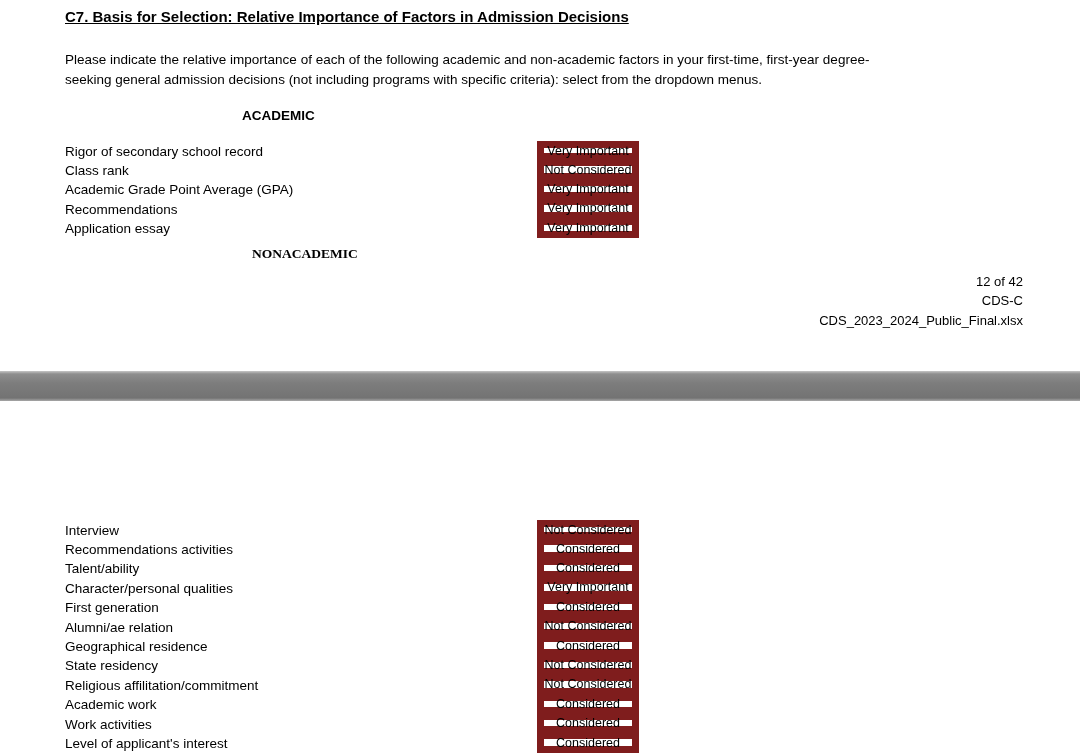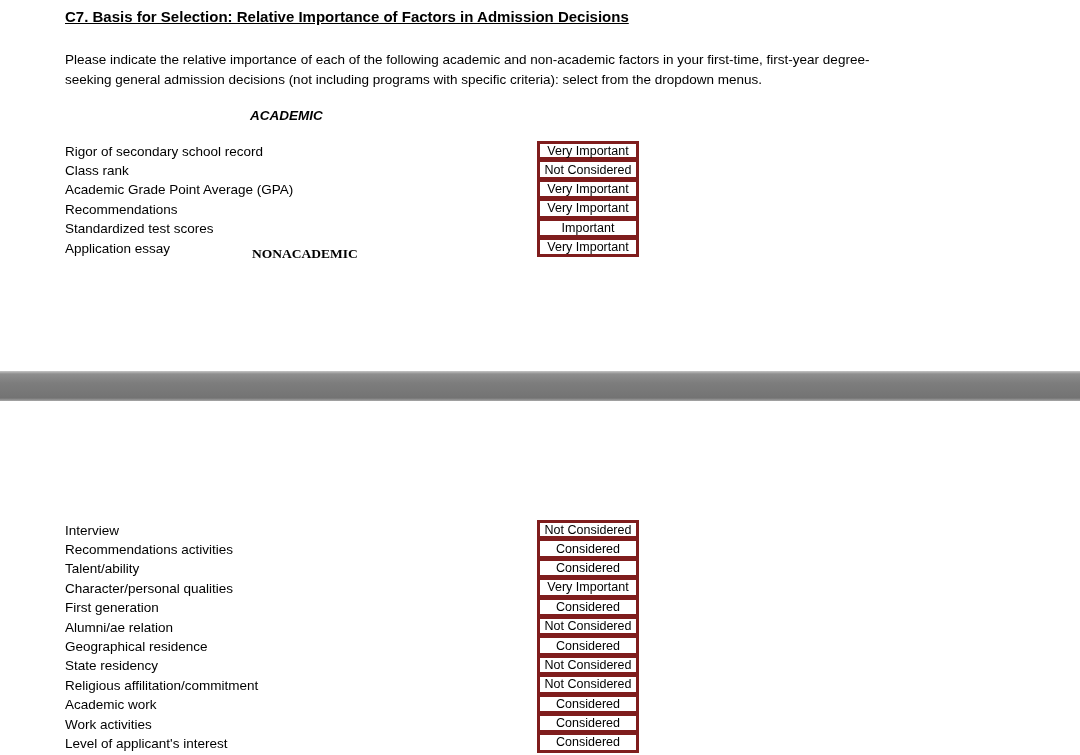--- a/index.html
+++ b/index.html
@@ -21,37 +21,37 @@
   }
   .instructions {
     position: absolute; left: 65px; top: 50px; width: 845px;
     font-size: 13.5px; line-height: 20px;
   }
   .instructions .em { }
 
   .sec-header {
     position: absolute; font-weight: bold; font-size: 13.5px; white-space: nowrap;
   }
-  #academic-header { left: 250px; top: 108px; font-style: italic; }
+  #academic-header { left: 242px; top: 108px; }
   #nonacademic-header { left: 252px; top: 246px; font-family: Liberation Serif, serif; }
 
   .rows { position: absolute; left: 65px; width: 950px; }
   #academic-rows { top: 141px; text-align: right; }
   #nonacademic-rows { top: 103px; } 
 
   .factor-row { position: relative; height: 19.4px; }
   .factor-label {
     position: absolute; left: 0; top: 50%; transform: translateY(-50%);
     font-size: 13.5px; white-space: nowrap;
   }
   .dropdown-box {
     position: absolute; left: 472px; top: 0;
     width: 102px; height: 100%;
     box-sizing: border-box;
-    border: 3px solid #7f1d1d;
+    border: 7px solid #7f1d1d;
     background: #ffffff;
     display: flex; align-items: center; justify-content: center;
     font-size: 12.5px; white-space: nowrap;
   }
   .factor-row:not(:first-child) .dropdown-box {
     top: -1px; height: calc(100% + 1px); 
   }
 
   .footer {
     position: absolute; top: 272px; right: 57px;
@@ -90,31 +90,32 @@
     </div>
     <div class="factor-row">
       <span class="factor-label">Academic Grade Point Average (GPA)</span>
       <div class="dropdown-box">Very Important</div>
     </div>
     <div class="factor-row">
       <span class="factor-label">Recommendations</span>
       <div class="dropdown-box">Very Important</div>
     </div>
     <div class="factor-row">
-      <span class="factor-label">Standardized test scores</span>
-      <div class="dropdown-box">Important</div>
-    </div>
-    <div class="factor-row">
       <span class="factor-label">Application essay</span>
       <div class="dropdown-box">Very Important</div>
     </div>
   </div>
 
   <div class="sec-header" id="nonacademic-header">NONACADEMIC</div>
 
+  <div class="footer">
+    <div>12 of 42</div>
+    <div>CDS-C</div>
+    <div>CDS_2023_2024_Public_Final.xlsx</div>
+  </div>
 
 </div>
 
 <div class="separator-bar"></div>
 
 <div class="page" id="page-2">
 
   <div class="rows" id="nonacademic-rows">
     <div class="factor-row">
       <span class="factor-label">Interview</span>

